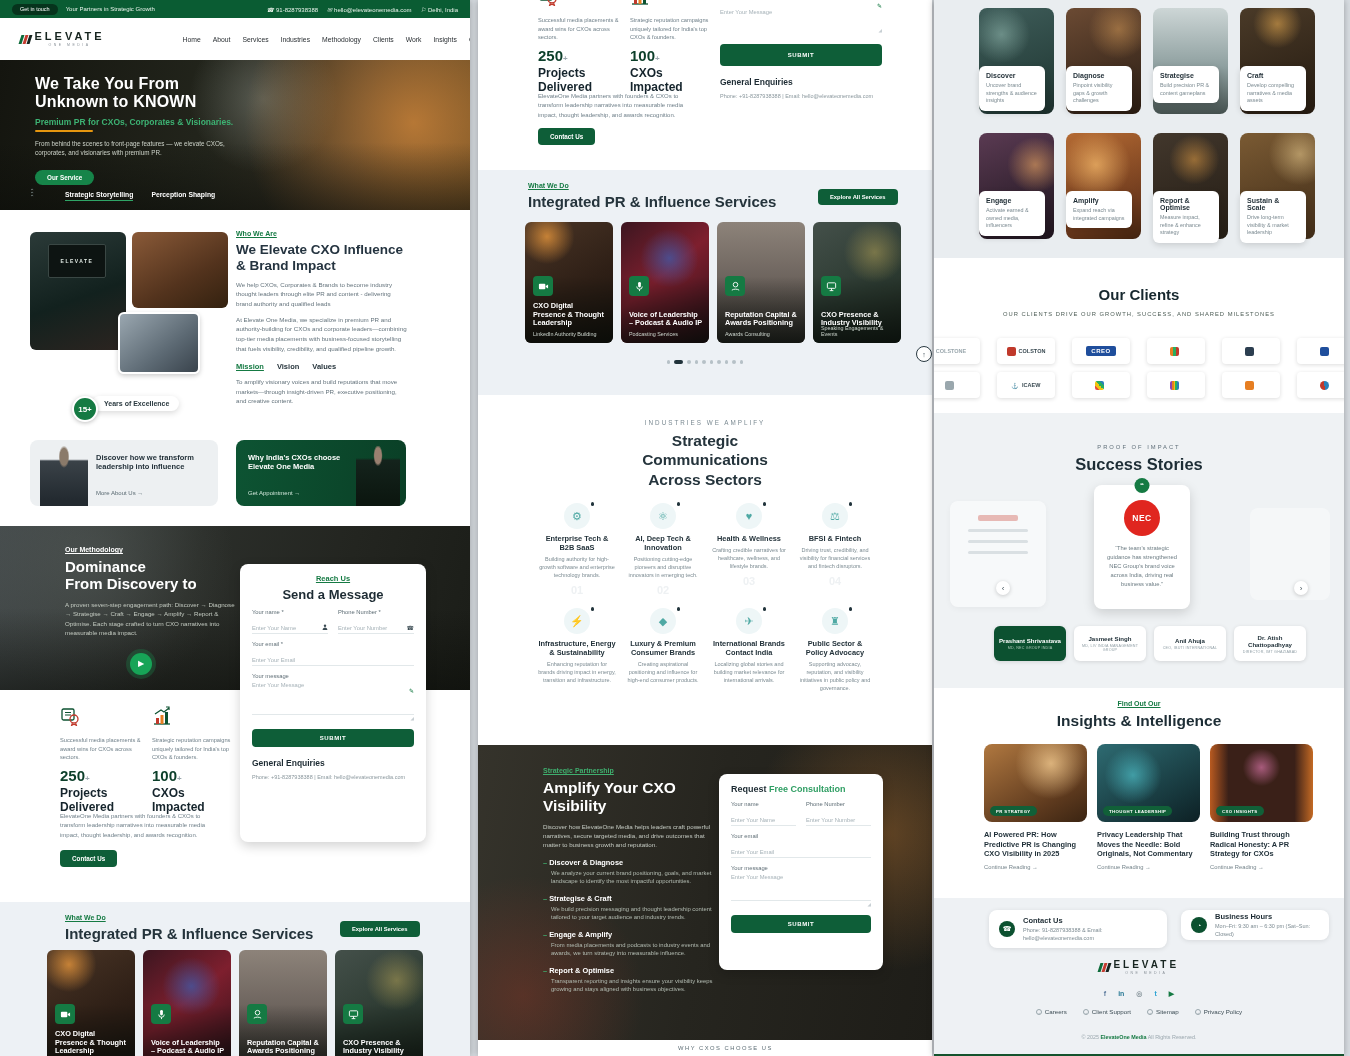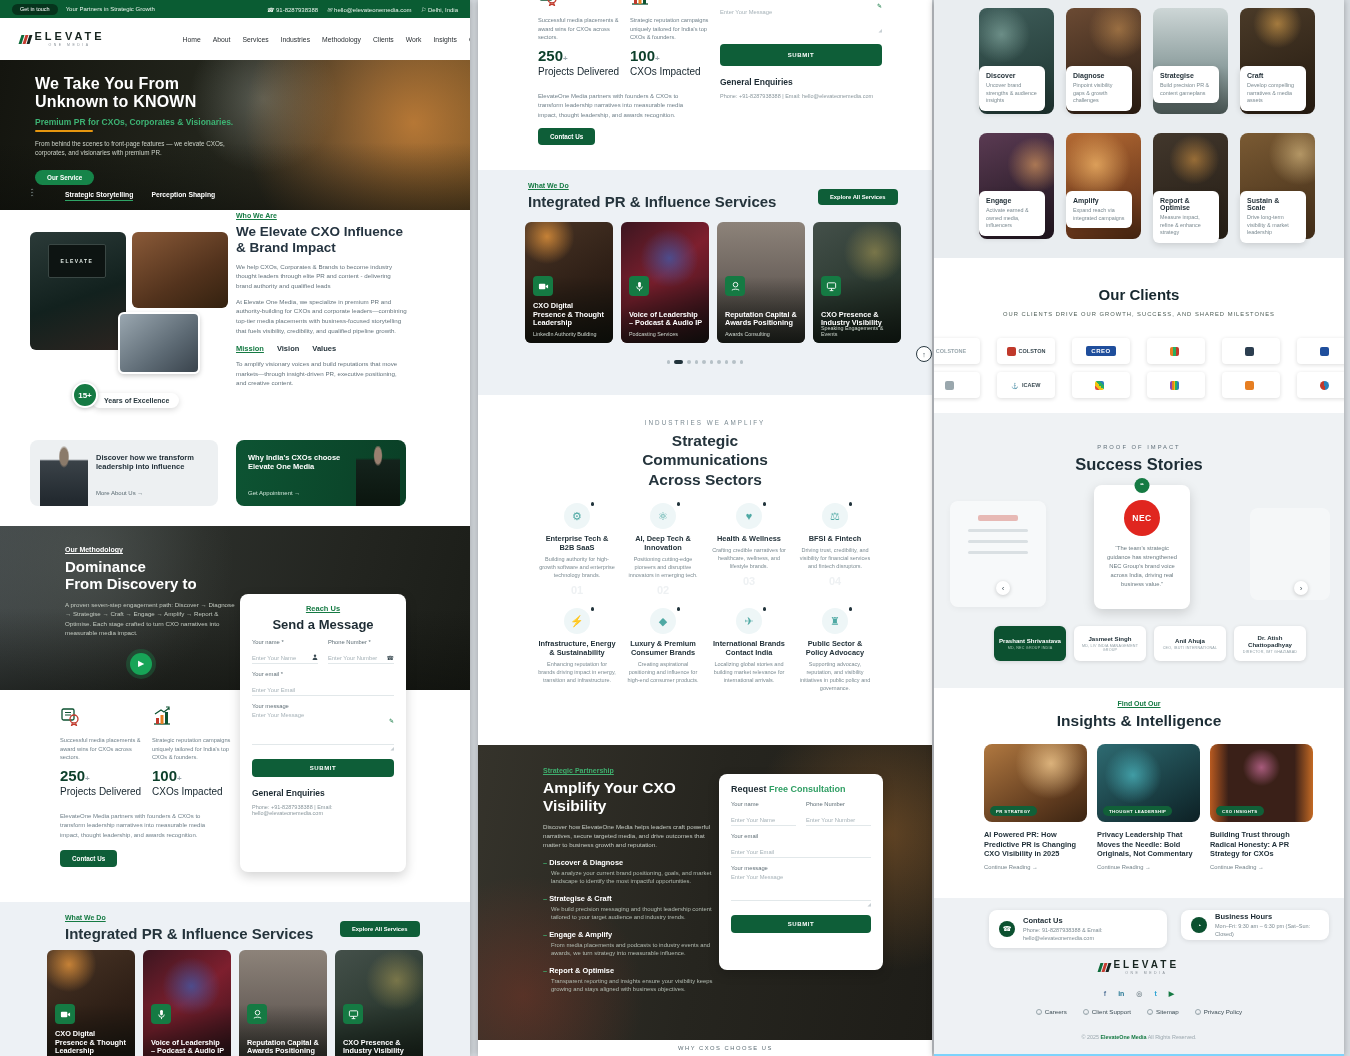--- a/index.html
+++ b/index.html
@@ -1,18 +1,18 @@
 <!DOCTYPE html>
 <html><head>
 <meta charset="utf-8">
 <style>
   *{margin:0;padding:0;box-sizing:border-box}
   body{font-family:"Liberation Sans",sans-serif;background:#cfd5da;width:1350px}
   .page{position:relative;width:1350px;height:1056px;display:flex;background:#d8dde2;overflow:hidden}
-  .col{position:relative;overflow:hidden;background:#7dd3fc;box-shadow:0 0 7px rgba(0,0,0,.3)}
+  .col{position:relative;overflow:hidden;background:#14532d;box-shadow:0 0 7px rgba(0,0,0,.3)}
   .col1{width:470px}
   .col2{width:454px;margin-left:8px}
   .col3{width:410px;margin-left:2px}
   
   .topbar{height:18px;background:#0a5c33;color:#e8f2ea;font-size:6px;display:flex;align-items:center;padding:0 12px;gap:8px}
   .pill{background:#06331c;border-radius:8px;padding:2.5px 8px;font-size:5.5px;color:#fff;cursor:pointer}
   .tb-right{margin-left:auto;display:flex;gap:9px;align-items:center}
   .tb-ic{font-size:6px;margin-right:2px}
   
   .nav{height:42px;background:#fff;display:flex;align-items:center;padding:0 20px}
@@ -40,24 +40,24 @@
   .hero-tabs{position:absolute;bottom:9px;left:65px;display:flex;gap:18px;font-size:6.8px;font-weight:bold;z-index:3}
   .hero-tab-active{border-bottom:1.5px solid #2fa566;padding-bottom:2px}
   .hero-marks{position:absolute;bottom:14px;left:28px;color:#9aa;font-size:6px;letter-spacing:1px;transform:rotate(90deg);z-index:3}
   
   .who{height:316px;background:#fff;position:relative}
   .ph{border-radius:6px;position:absolute;overflow:hidden}
   .ph1{left:30px;top:22px;width:96px;height:118px;background:linear-gradient(160deg,#2b3a38,#12211e 55%,#2c2420)}
   .tv{position:absolute;left:18px;top:12px;width:58px;height:34px;background:#0d1412;border:1.5px solid #3a4744;border-radius:2px;display:flex;align-items:center;justify-content:center;color:#dfe8e2;font-size:5px;letter-spacing:1.5px;font-weight:bold}
   .ph2{left:132px;top:22px;width:96px;height:76px;background:linear-gradient(150deg,#8a5a38,#53331d 60%,#33210f)}
   .ph3{left:118px;top:102px;width:82px;height:62px;background:linear-gradient(140deg,#9aa7b0,#5d6a74 60%,#39434c);border:2px solid #fff;box-shadow:0 2px 5px rgba(0,0,0,.2)}
-  .badge15{position:absolute;left:72px;top:172px;display:flex;align-items:flex-end;z-index:3}
+  .badge15{position:absolute;left:72px;top:186px;display:flex;align-items:flex-start;z-index:3}
   .badge-circle{width:26px;height:26px;border-radius:50%;background:#157a43;border:2px solid #fff;color:#fff;font-size:8px;font-weight:bold;display:flex;align-items:center;justify-content:center;z-index:2;box-shadow:0 1px 4px rgba(0,0,0,.25)}
   .badge-pill{background:#fff;border-radius:10px;box-shadow:0 2px 6px rgba(0,0,0,.15);padding:4px 10px 4px 12px;margin-left:-6px;font-size:7px;font-weight:bold;color:#2b3a40}
-  .who-text{position:absolute;left:236px;top:2px;width:172px}
+  .who-text{position:absolute;left:236px;top:20px;width:172px}
   .sec-label{color:#157a43;font-size:7px;font-weight:bold;text-decoration:underline}
   .who h2{font-size:13.5px;color:#253440;line-height:1.18;margin-top:5px}
   .gray-p{font-size:6.2px;color:#64737c;line-height:1.55;margin-top:6px}
   .who-tabs{display:flex;gap:13px;margin-top:9px;font-size:7.5px;font-weight:bold;color:#26343c}
   .who-tab-active{color:#157a43;text-decoration:underline}
   .promo{position:absolute;border-radius:8px;overflow:hidden}
   .promo1{left:30px;top:230px;width:188px;height:66px;background:#edf0f2}
   .promo-man{position:absolute;left:10px;bottom:0;width:48px;height:60px;background:radial-gradient(ellipse at 50% 18%,#8a7a6a 12%,rgba(0,0,0,0) 16%),linear-gradient(180deg,rgba(0,0,0,0) 22%,#3a4248 25%,#232a30 90%);border-radius:4px 4px 0 0}
   .promo1 .pt{position:absolute;left:66px;top:13px;width:115px;font-size:7.5px;font-weight:bold;color:#223039;line-height:1.25}
   .promo-link{position:absolute;left:66px;bottom:10px;font-size:6px;color:#5a6a72;cursor:pointer}
@@ -70,42 +70,42 @@
     background:radial-gradient(circle at 20% 20%,rgba(120,130,125,.25),rgba(0,0,0,0) 35%),
     linear-gradient(105deg,#43494a 0%,#2b2e2a 40%,#232520 70%,#1b1d18 100%)}
   .meth:after{content:"";position:absolute;inset:0;background:linear-gradient(0deg,rgba(8,10,6,.5),rgba(0,0,0,0) 50%)}
   .meth>*{position:relative;z-index:2}
   .meth .sec-label{color:#fff}
   .meth h2{font-size:15px;line-height:1.15;margin-top:5px}
   .meth-p{font-size:6.2px;color:#c3cac1;width:172px;line-height:1.55;margin-top:7px}
   .play{position:absolute;left:65px;bottom:-37px;width:22px;height:22px;border-radius:50%;background:#17a457;display:flex;align-items:center;justify-content:center;color:#fff;font-size:8px;cursor:pointer;box-shadow:0 0 0 4px rgba(23,164,87,.25)}
   
   .formcard{background:#fff;border-radius:8px;box-shadow:0 4px 12px rgba(0,0,0,.18);padding:10px 12px;z-index:6}
-  .reach{position:absolute;left:240px;top:594px;width:166px;height:278px}
+  .reach{position:absolute;left:240px;top:564px;width:186px;height:278px}
   .fc-label{text-align:center;font-size:7.5px;font-weight:bold;color:#157a43;text-decoration:underline}
   .fc-title{text-align:center;font-size:13px;font-weight:bold;color:#1d2b33;margin-top:4px}
   .frow{display:flex;gap:10px}
   .fcol{flex:1;position:relative}
   .flabel{font-size:5.8px;color:#5f6e76;margin:7px 0 1px}
   input,textarea{border:0;outline:0;border-bottom:1px solid #e2e8ea;font-family:"Liberation Sans",sans-serif;font-size:5.8px;color:#6b7a82;padding:2px 0;background:transparent;width:100%;resize:none}
   ::placeholder{color:#a6b2b8}
   .f-ic{position:absolute;right:0;bottom:3px;font-size:6px;color:#3a4a52}
   .f-ic.green{color:#157a43}
   .submit{margin-top:10px;width:100%;background:#0e5e38;color:#fff;font-size:6px;font-weight:bold;letter-spacing:.6px;text-align:center;padding:6px 0;border-radius:4px;cursor:pointer}
   .ge-title{font-size:8.5px;font-weight:bold;color:#1d2b33;margin-top:11px}
   .ge-line{font-size:5.5px;color:#8a979d;margin-top:6px}
   .resize-mark{position:absolute;font-size:4.5px;color:#c6ced2}
   
   .stats{height:212px;background:#fff;position:relative}
   .stat-ic{width:20px;height:20px}
   .stat-block{position:absolute;width:86px}
   .stat-text{font-size:5.7px;color:#70808a;line-height:1.5;margin-top:6px}
   .stat-num{font-size:15px;font-weight:bold;color:#0c3f2a;margin-top:5px}
   .stat-plus{font-size:8px;color:#9aa7ad;font-weight:bold}
-  .stat-label{font-size:10px;font-weight:normal;color:#15242c;margin-top:2px}
+  .stat-label{font-size:12px;font-weight:bold;color:#15242c;margin-top:2px}
   .stats-p{position:absolute;left:60px;top:122px;width:158px;font-size:6px;color:#70808a;line-height:1.55}
   .btn-sq{display:inline-block;background:#0e5e38;color:#fff;border-radius:4px;padding:5px 12px;font-size:6.3px;font-weight:bold;cursor:pointer}
   
   .svc{background:#edf1f5;position:relative}
   .svc-head-label{position:absolute;left:65px;top:12px}
   .svc h2{position:absolute;left:65px;top:23px;font-size:15px;color:#25343c}
   .svc-btn{position:absolute;left:340px;top:19px}
   .svc-cards{position:absolute;left:47px;top:48px;display:flex;gap:8px}
   .scard{width:88px;height:121px;border-radius:6px;position:relative;overflow:hidden;cursor:pointer}
   .scard:after{content:"";position:absolute;inset:0;background:linear-gradient(0deg,rgba(5,10,7,.75),rgba(0,0,0,0) 55%)}

